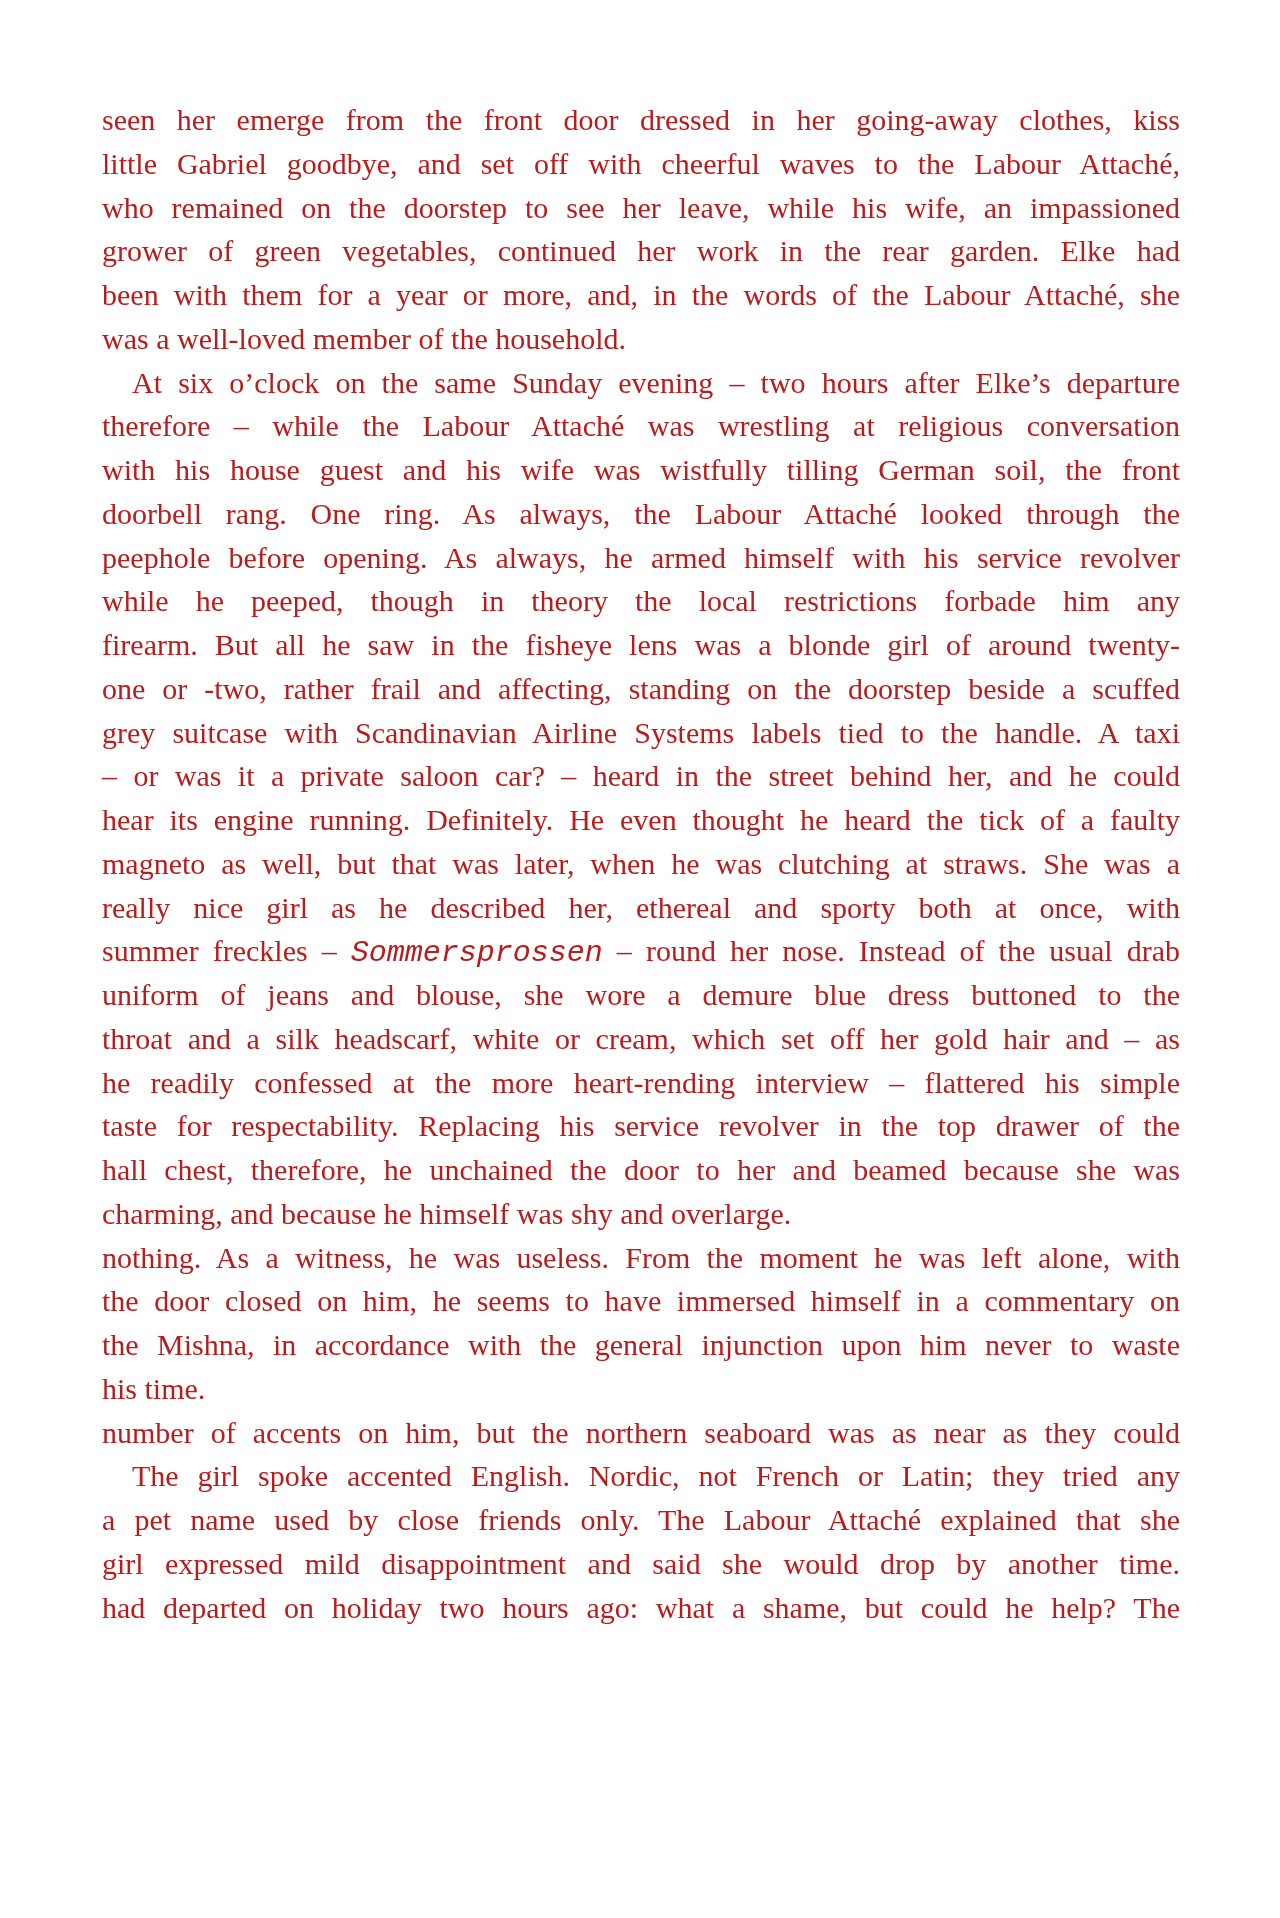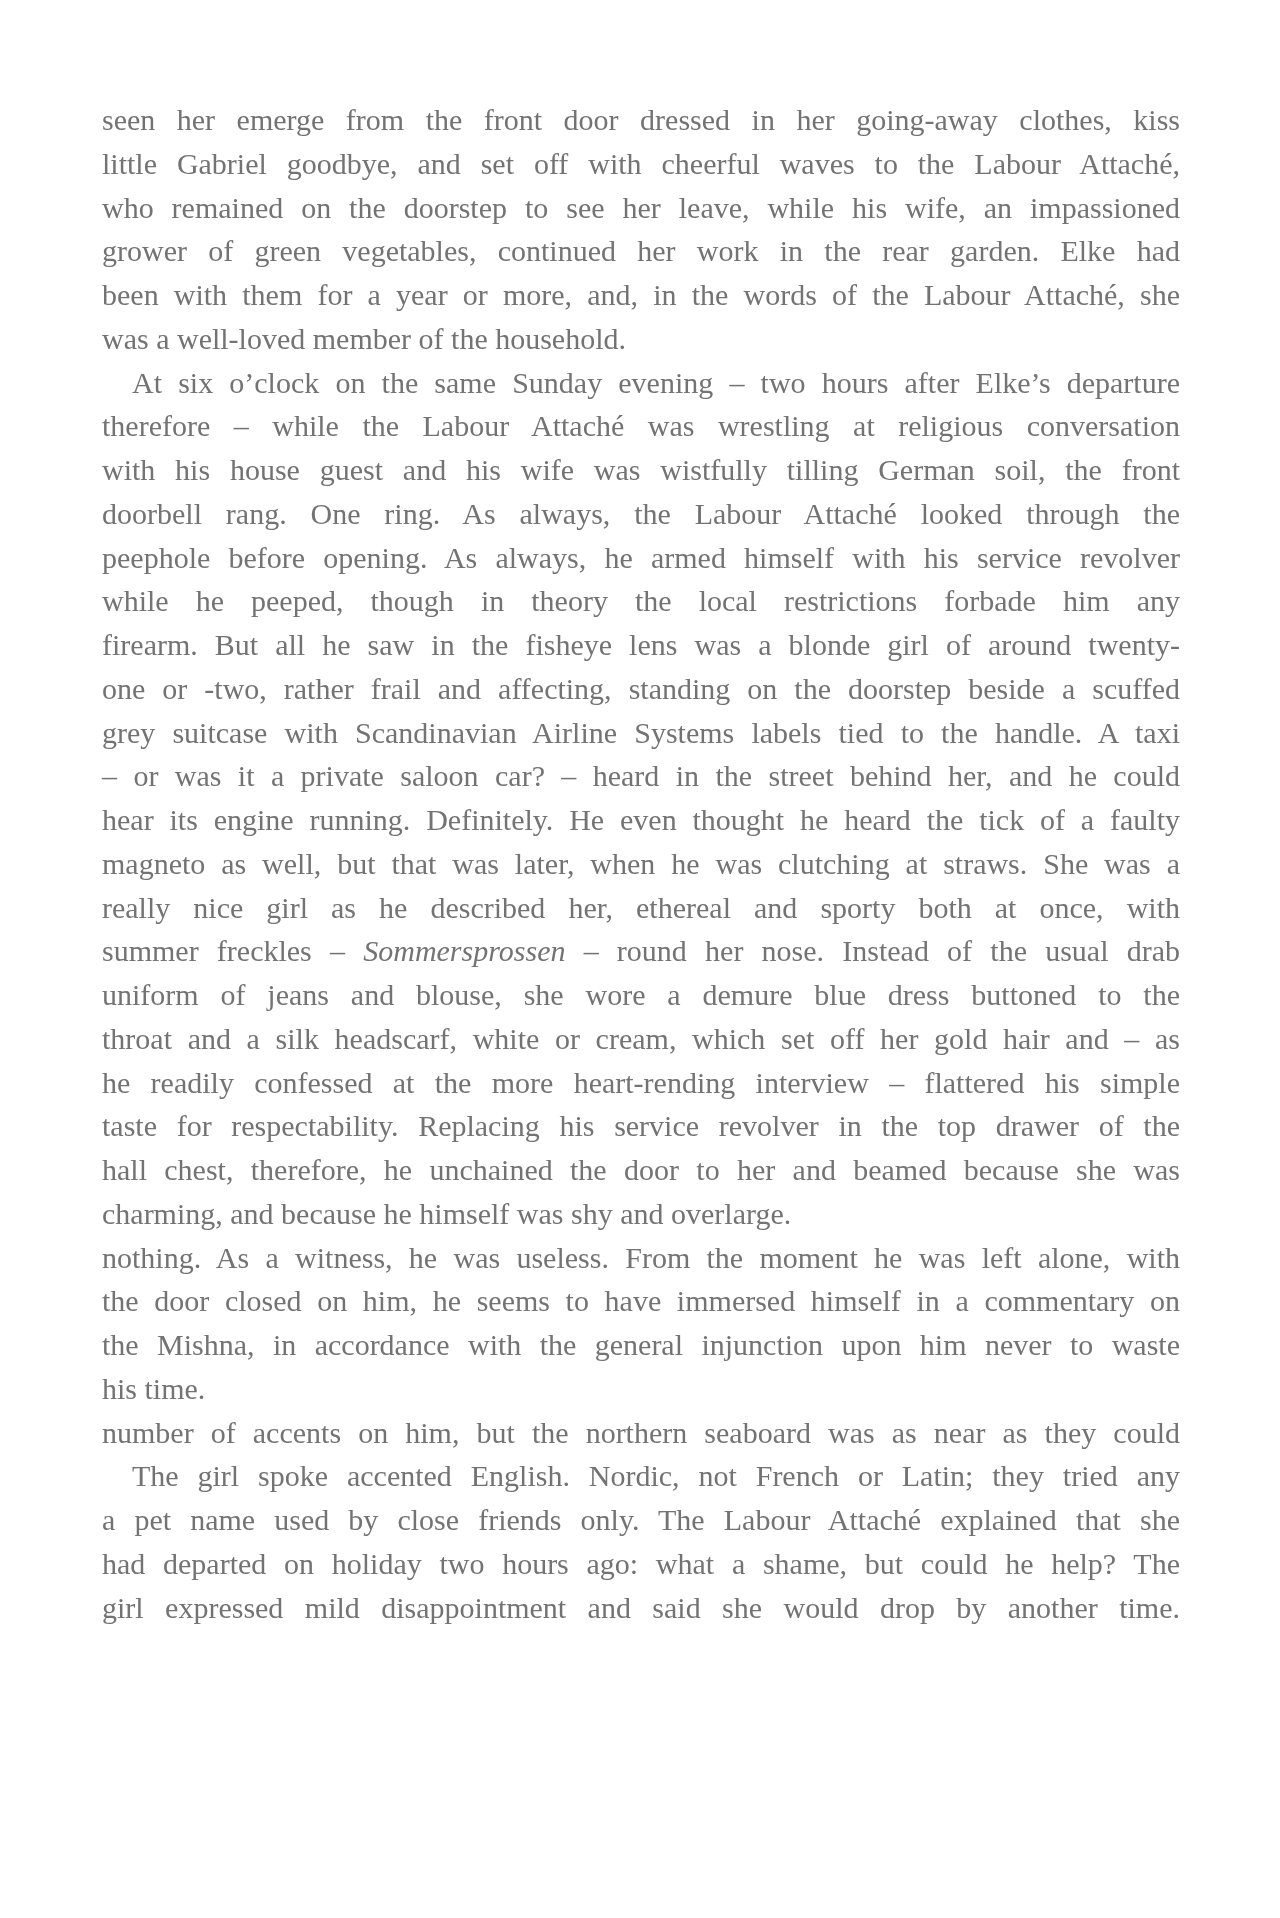--- a/index.html
+++ b/index.html
@@ -41,27 +41,28 @@
     overflow: visible;
   }
   .line.indent {
     text-indent: 30px;
   }
   .line.para-end {
     text-align-last: left;
   }
   .line i {
     font-style: italic;
+    font-family: Liberation Mono, monospace;
   }
 </style>
 </head>
 <body style="background: rgb(255, 255, 255);">
 
 <div class="page">
-  <div class="text-block" id="text-block" style="color: #737373;">
+  <div class="text-block" id="text-block" style="color: #b91c1c;">
       <div class="paragraph">
         <div class="line">seen her emerge from the front door dressed in her going-away clothes, kiss</div>
         <div class="line">little Gabriel goodbye, and set off with cheerful waves to the Labour Attaché,</div>
         <div class="line">who remained on the doorstep to see her leave, while his wife, an impassioned</div>
         <div class="line">grower of green vegetables, continued her work in the rear garden. Elke had</div>
         <div class="line">been with them for a year or more, and, in the words of the Labour Attaché, she</div>
         <div class="line para-end">was a well-loved member of the household.</div>
       </div>
       <div class="paragraph">
         <div class="line indent">At six o’clock on the same Sunday evening – two hours after Elke’s departure</div>
@@ -88,17 +89,17 @@
       <div class="paragraph">
         <div class="line">nothing. As a witness, he was useless. From the moment he was left alone, with</div>
         <div class="line">the door closed on him, he seems to have immersed himself in a commentary on</div>
         <div class="line">the Mishna, in accordance with the general injunction upon him never to waste</div>
         <div class="line para-end">his time.</div>
       </div>
       <div class="paragraph">
         <div class="line">number of accents on him, but the northern seaboard was as near as they could</div>
         <div class="line indent">The girl spoke accented English. Nordic, not French or Latin; they tried any</div>
         <div class="line">a pet name used by close friends only. The Labour Attaché explained that she</div>
+        <div class="line">girl expressed mild disappointment and said she would drop by another time.</div>
         <div class="line">had departed on holiday two hours ago: what a shame, but could he help? The</div>
-        <div class="line">girl expressed mild disappointment and said she would drop by another time.</div>
       </div>
     </div>
 </div>
 
 </body></html>

